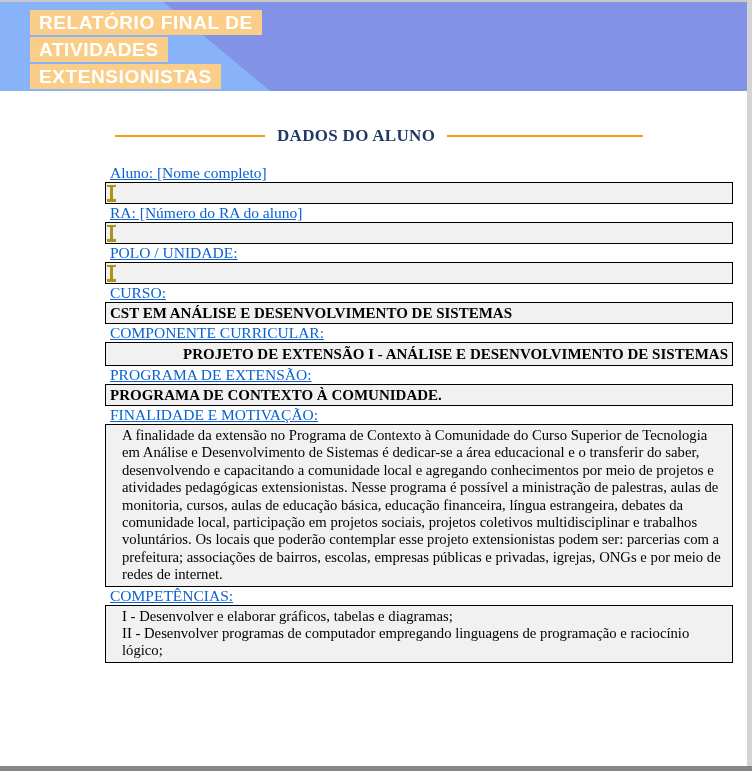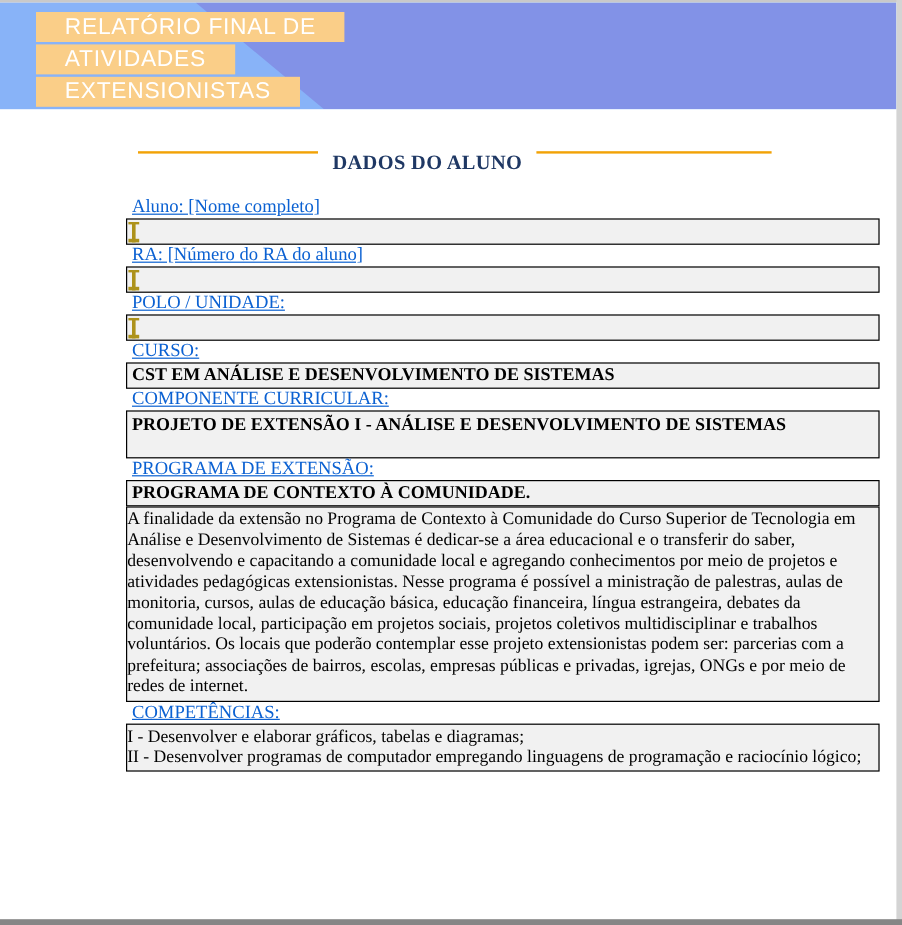--- a/index.html
+++ b/index.html
@@ -10,40 +10,40 @@
   .top-edge{position:absolute;top:0;left:0;width:752px;height:2px;background:#c9c9c9;z-index:6;}
   .right-edge{position:absolute;top:0;right:0;width:5px;height:771px;background:#d4d4d4;z-index:6;}
   .bottom-edge{position:absolute;bottom:0;left:0;width:752px;height:5px;background:#868686;z-index:7;}
 
   
   .banner{position:absolute;top:2px;left:0;width:747px;height:89px;background:#88B3F8;overflow:hidden;}
   .banner-overlay{position:absolute;inset:0;background:#8292E7;
     clip-path:polygon(163px 0%,100% 0%,100% 100%,270px 100%);}
   .banner-text{position:absolute;top:8px;left:30px;z-index:2;}
   .hl{display:table;background:#FACE88;color:#ffffff;font-family:"Liberation Sans","DejaVu Sans",sans-serif;
-    font-weight:400;font-size:19px;line-height:21px;letter-spacing:0.6px;padding:2px 24px;margin-bottom:2px;}
+    font-weight:700;font-size:19px;line-height:21px;letter-spacing:0.6px;padding:2px 9px;margin-bottom:2px;}
 
   
   .content{position:absolute;top:91px;left:105px;width:540px;}
 
-  .title-row{display:flex;align-items:flex-start;margin:35px 0 18px 0;height:20px;}
+  .title-row{display:flex;align-items:center;margin:35px 0 18px 0;height:20px;}
   .rule{height:2px;background:#F2A206;}
   .rule.left{width:150px;margin-left:10px;}
   .rule.right{flex:1;margin-right:2px;}
   .sec-title{color:#1F3864;font-weight:700;font-size:17px;white-space:nowrap;padding:0 12px;letter-spacing:0.3px;}
 
   .fld{}
   .lbl{color:#0B61D2;font-size:15.5px;line-height:17px;margin-bottom:1px;padding-left:5px;white-space:nowrap;text-decoration:underline;}
   .lbl.u{text-decoration:underline;}
   .box{box-sizing:border-box;border:1.5px solid #000;background:#F1F1F1;width:628px;}
   .box.single{height:22px;line-height:19px;display:flex;align-items:center;}
   .box.filled{font-weight:700;font-size:15px;color:#000;padding:0 0 0 4px;}
   .box.filled.single{line-height:19px;}
-  .box.filled.multi{line-height:20px;padding:1px 4px 17px 4px;}
-  .box.para{font-size:14.7px;line-height:17.4px;padding:2px 4px 2px 0;color:#000;}
+  .box.filled.multi{line-height:20px;padding:1px 4px 1px 4px;text-align:right;}
+  .box.para{font-size:14.7px;line-height:17.4px;padding:2px 4px 2px 16px;color:#000;}
 
   
   .ibeam{position:relative;width:9px;height:17px;margin-left:1px;flex:0 0 9px;
     background:linear-gradient(#AD921B,#AD921B) 50% 0/3px 100% no-repeat;}
   .ibeam::before,.ibeam::after{content:"";position:absolute;left:0;width:9px;height:2.5px;background:#AD921B;}
   .ibeam::before{top:0;}
   .ibeam::after{bottom:0;}
 </style>
 </head>
 <body>
@@ -100,20 +100,21 @@
       <div class="lbl u">COMPONENTE CURRICULAR:</div>
       <div class="box filled multi">PROJETO DE EXTENSÃO I - ANÁLISE E DESENVOLVIMENTO DE SISTEMAS</div>
     </div>
 
     <div class="fld">
       <div class="lbl">PROGRAMA DE EXTENSÃO:</div>
       <div class="box filled single">PROGRAMA DE CONTEXTO À COMUNIDADE.</div>
     </div>
 
     <div class="fld">
+      <div class="lbl">FINALIDADE E MOTIVAÇÃO:</div>
       <div class="box para">A finalidade da extensão no Programa de Contexto à Comunidade do Curso Superior de Tecnologia em Análise e Desenvolvimento de Sistemas é dedicar-se a área educacional e o transferir do saber, desenvolvendo e capacitando a comunidade local e agregando conhecimentos por meio de projetos e atividades pedagógicas extensionistas. Nesse programa é possível a ministração de palestras, aulas de monitoria, cursos, aulas de educação básica, educação financeira, língua estrangeira, debates da comunidade local, participação em projetos sociais, projetos coletivos multidisciplinar e trabalhos voluntários. Os locais que poderão contemplar esse projeto extensionistas podem ser: parcerias com a prefeitura; associações de bairros, escolas, empresas públicas e privadas, igrejas, ONGs e por meio de redes de internet.</div>
     </div>
 
     <div class="fld">
       <div class="lbl u">COMPETÊNCIAS:</div>
       <div class="box para">
         <div>I - Desenvolver e elaborar gráficos, tabelas e diagramas;</div>
         <div>II - Desenvolver programas de computador empregando linguagens de programação e raciocínio lógico;</div>
       </div>
     </div>

